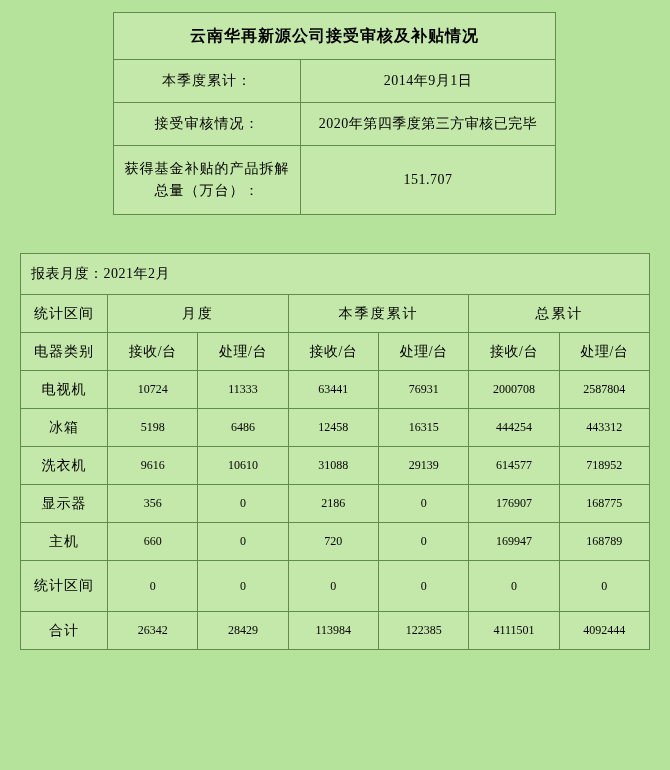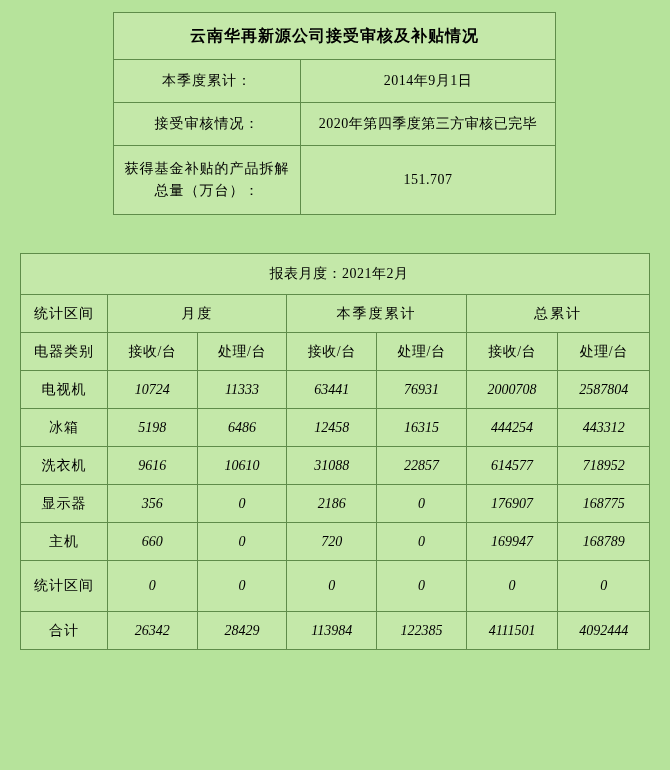--- a/index.html
+++ b/index.html
@@ -68,41 +68,40 @@
   }
   .main-table td {
     border: 1px solid #5f8c4a;
     text-align: center;
     vertical-align: middle;
     font-size: 14px;
     height: 31px;
     padding: 3px 2px;
   }
   .main-table td.month-head {
-    text-align: center;
+    text-align: left;
     padding-left: 10px;
     font-size: 14px;
     height: 34px;
     letter-spacing: 0.5px;
     margin-top: 12px;
   }
   .main-table td.cat-col {
     width: 82px;
     letter-spacing: 1px;
   }
   .main-table td.group-head {
     letter-spacing: 2px;
     margin-top: 12px;
   }
   .main-table td.sub-head {
     letter-spacing: 0.5px;
   }
   .main-table td.num {
-    font-size: 14px;
-    font-style: italic;
+    font-size: 12px;
   }
   .main-table tr.tall td {
     height: 44px;
   }
   .main-table td.wrapcell {
     line-height: 1.25;
   }
 </style>
 </head>
 <body>
@@ -169,21 +168,21 @@
           <td class="num">12458</td>
           <td class="num">16315</td>
           <td class="num">444254</td>
           <td class="num">443312</td>
         </tr>
         <tr>
           <td class="cat-col">洗衣机</td>
           <td class="num">9616</td>
           <td class="num">10610</td>
           <td class="num">31088</td>
-          <td class="num">22857</td>
+          <td class="num">29139</td>
           <td class="num">614577</td>
           <td class="num">718952</td>
         </tr>
         <tr>
           <td class="cat-col">显示器</td>
           <td class="num">356</td>
           <td class="num">0</td>
           <td class="num">2186</td>
           <td class="num">0</td>
           <td class="num">176907</td>

